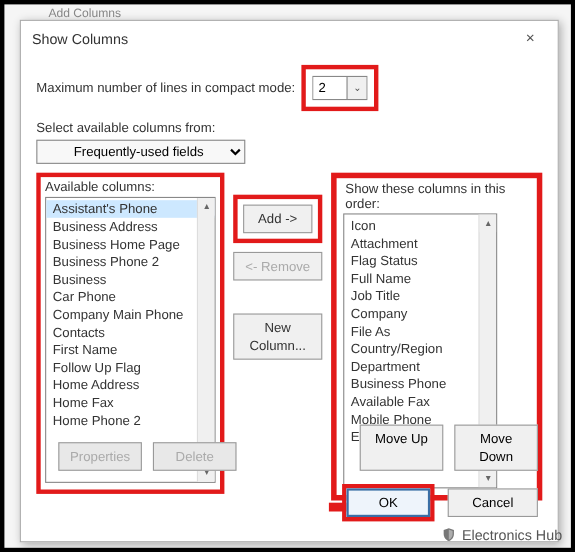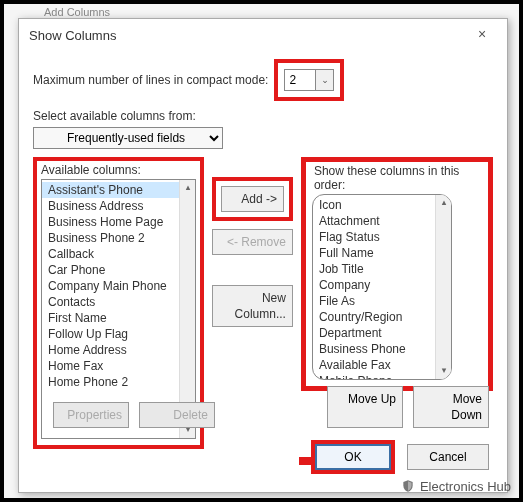--- a/index.html
+++ b/index.html
@@ -131,22 +131,21 @@
       background: #fff;
       overflow: hidden;
       position: relative;
     }
     .lb-left {
       width: 155px;
       height: 260px;
     }
     .lb-right {
       width: 140px;
-      height: 186px;
-      border-radius: 12px;
+      height: 250px;
     }
     .listbox-inner {
       padding: 2px 0;
     }
     .list-item {
       font-size: 12px;
       padding: 1px 6px;
       white-space: nowrap;
     }
     .list-item.selected {
@@ -178,21 +177,21 @@
       display: flex;
       flex-direction: column;
       gap: 8px;
       padding-top: 20px;
     }
     .btn {
       border: 1px solid #999;
       background: #f0f0f0;
       font-size: 12px;
       padding: 4px 6px;
-      text-align: right;
+      text-align: center;
       min-height: 24px;
       line-height: 16px;
     }
     .btn[data-disabled="true"] {
       color: #aaa;
     }
     .mid-col .spacer {
       height: 14px;
     }
     .right-panel .col-label {
@@ -328,21 +327,21 @@
 
         <div class="col-left">
           <span class="red-box" style="padding:2px 4px 6px 4px;">
             <span class="col-label">Available columns:</span>
             <div class="listbox lb-left">
               <div class="listbox-inner" id="avail-list">
                   <div class="list-item selected">Assistant's Phone</div>
                   <div class="list-item">Business Address</div>
                   <div class="list-item">Business Home Page</div>
                   <div class="list-item">Business Phone 2</div>
-                  <div class="list-item">Callback</div>
+                  <div class="list-item">Business</div>
                   <div class="list-item">Car Phone</div>
                   <div class="list-item">Company Main Phone</div>
                   <div class="list-item">Contacts</div>
                   <div class="list-item">First Name</div>
                   <div class="list-item">Follow Up Flag</div>
                   <div class="list-item">Home Address</div>
                   <div class="list-item">Home Fax</div>
                   <div class="list-item">Home Phone 2</div>
                 </div>
               <div class="scroll-stub">

